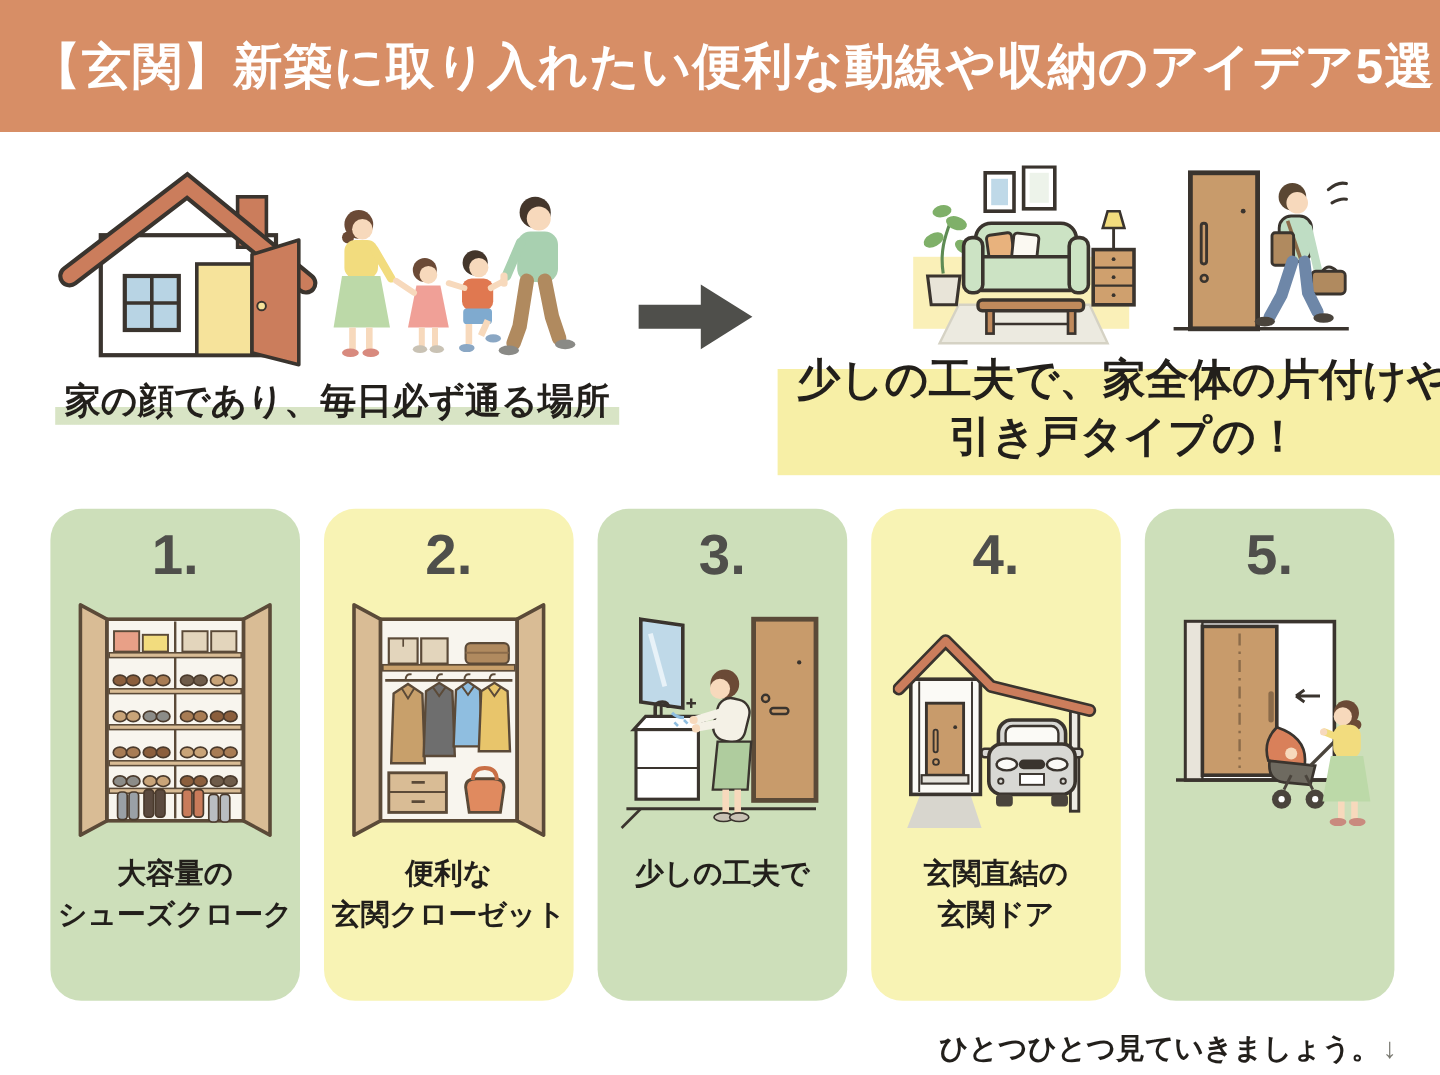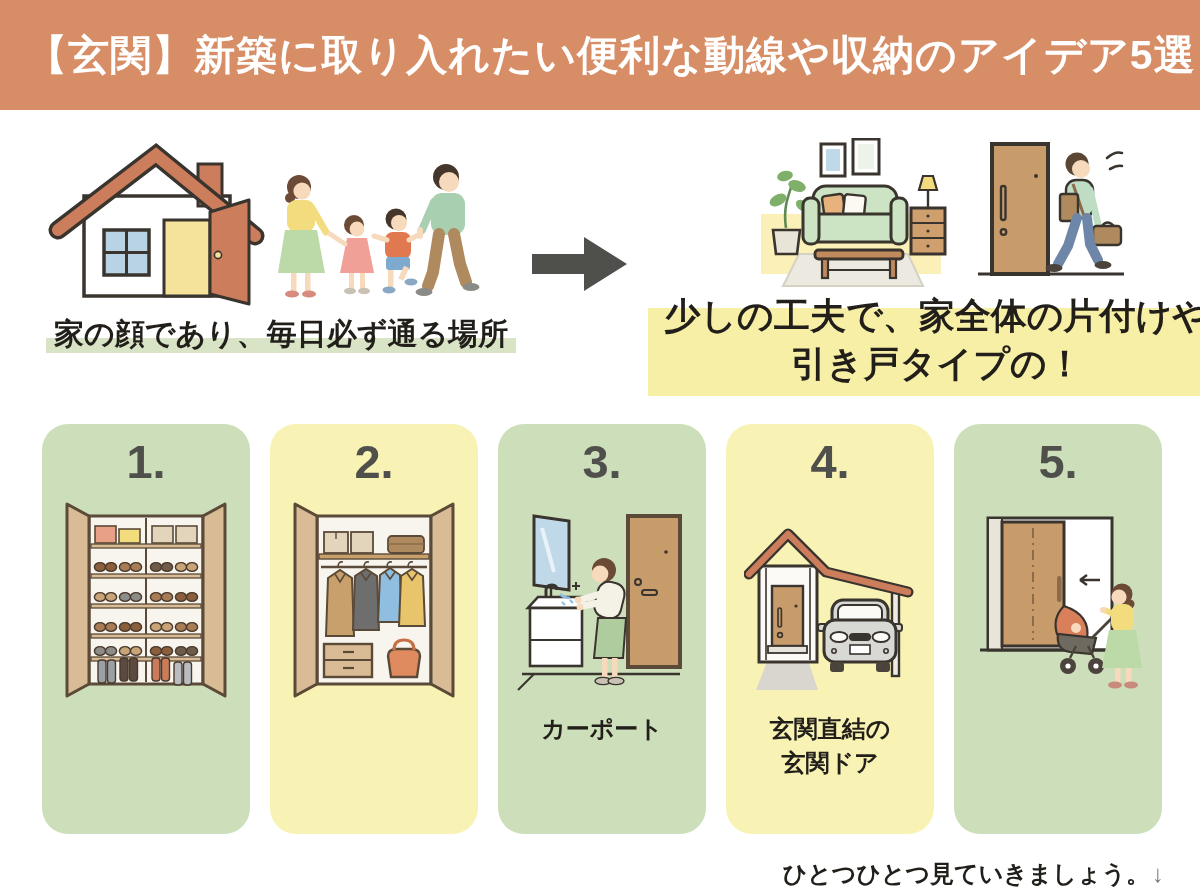--- a/index.html
+++ b/index.html
@@ -232,20 +232,24 @@
           <use href="#shoepair" x="59" y="152" color="#C9A478"></use>
         <use href="#shoepair" x="90" y="152" color="#8B5E3C"></use>
           <use href="#shoepair" x="115" y="152" color="#6E5B49"></use>
         <use href="#boot" x="38" y="166" color="#9AA0A6"></use>
           <use href="#boot" x="60" y="164" color="#5B4A3F"></use>
         <use href="#boot" x="92" y="164" color="#C97B5A"></use>
           <use href="#boot" x="114" y="168" color="#B9BDC1"></use>
         <polygon points="7,10 29,22 29,190 7,202" fill="#D9BC95" stroke="#5B4A38" stroke-width="3" stroke-linejoin="round"></polygon>
         <polygon points="165,10 143,22 143,190 165,202" fill="#D9BC95" stroke="#5B4A38" stroke-width="3" stroke-linejoin="round"></polygon>
       </svg>
+      <div class="card-label">
+        <span>大容量の</span>
+        <span>シューズクローク</span>
+      </div>
     </div>
 
     <div class="card yellow">
       <div class="card-number">2.</div>
       <svg class="card-art" viewBox="0 0 172 206">
         <rect x="29" y="22" width="114" height="168" fill="#F8F5EE" stroke="#5B4A38" stroke-width="3"></rect>
         <rect x="36" y="38" width="24" height="21" fill="#E3D5BC" stroke="#5B4A38" stroke-width="1.8"></rect>
         <line x1="48" y1="38" x2="48" y2="45" stroke="#5B4A38" stroke-width="1.4"></line>
         <rect x="63" y="38" width="22" height="21" fill="#E3D5BC" stroke="#5B4A38" stroke-width="1.8"></rect>
         <rect x="100" y="42" width="36" height="17" rx="4" fill="#B08A5F" stroke="#5B4A38" stroke-width="1.8"></rect>
@@ -266,20 +270,24 @@
         <path d="M119 79 L124 86 L129 79" fill="none" stroke="#5B4A38" stroke-width="1.6"></path>
         <rect x="36" y="150" width="48" height="33" fill="#D9BC95" stroke="#5B4A38" stroke-width="2.4"></rect>
         <line x1="36" y1="166" x2="84" y2="166" stroke="#5B4A38" stroke-width="1.8"></line>
         <line x1="55" y1="158" x2="66" y2="158" stroke="#5B4A38" stroke-width="2.2"></line>
         <line x1="55" y1="174" x2="66" y2="174" stroke="#5B4A38" stroke-width="2.2"></line>
         <path d="M100 162 q0 -7 9 -7 h14 q9 0 9 7 l-3 21 h-26 z" fill="#E08A5F" stroke="#5B4A38" stroke-width="2.4"></path>
         <path d="M106 156 q0 -10 10 -10 q10 0 10 10" fill="none" stroke="#C96F45" stroke-width="3.2"></path>
         <polygon points="7,10 29,22 29,190 7,202" fill="#D9BC95" stroke="#5B4A38" stroke-width="3" stroke-linejoin="round"></polygon>
         <polygon points="165,10 143,22 143,190 165,202" fill="#D9BC95" stroke="#5B4A38" stroke-width="3" stroke-linejoin="round"></polygon>
       </svg>
+      <div class="card-label">
+        <span>便利な</span>
+        <span>玄関クローゼット</span>
+      </div>
     </div>
 
     <div class="card green">
       <div class="card-number">3.</div>
       <svg class="card-art" viewBox="0 0 172 206">
         <line x1="6" y1="180" x2="164" y2="180" stroke="#3A342E" stroke-width="2.6"></line>
         <line x1="2" y1="196" x2="18" y2="180" stroke="#3A342E" stroke-width="2.2"></line>
         <rect x="112" y="22" width="52" height="151" fill="#C89B6B" stroke="#5B4A38" stroke-width="4"></rect>
         <circle cx="150" cy="58" r="1.8" fill="#3A342E"></circle>
         <circle cx="122" cy="88" r="3" fill="none" stroke="#3A342E" stroke-width="2"></circle>
@@ -301,21 +309,21 @@
         <path d="M88 108 L66 112" stroke="#F4F1E6" stroke-width="7" stroke-linecap="round"></path>
         <circle cx="62" cy="106" r="3.4" fill="#F7D9BC"></circle>
           <circle cx="64" cy="113" r="3.4" fill="#F7D9BC"></circle>
         <polygon points="82,124 110,124 107,164 78,164" fill="#AFCC9E" stroke="#3A342E" stroke-width="2"></polygon>
         <rect x="86" y="164" width="5.5" height="20" fill="#F7D9BC"></rect>
         <rect x="96" y="164" width="5.5" height="20" fill="#F7D9BC"></rect>
         <ellipse cx="87" cy="187" rx="8" ry="3.6" fill="#C9C2B4" stroke="#3A342E" stroke-width="1.4"></ellipse>
         <ellipse cx="100" cy="187" rx="8" ry="3.6" fill="#C9C2B4" stroke="#3A342E" stroke-width="1.4"></ellipse>
       </svg>
       <div class="card-label">
-        <span>カーポート</span>
+        <span>少しの工夫で</span>
       </div>
     </div>
 
     <div class="card yellow">
       <div class="card-number">4.</div>
       <svg class="card-art" viewBox="0 0 172 206">
         <polygon points="26,160 62,160 74,196 12,196" fill="#D8D6CE"></polygon>
         <rect x="15" y="72" width="58" height="96" fill="#FBFAF6" stroke="#3A342E" stroke-width="3"></rect>
         <line x1="22" y1="74" x2="22" y2="166" stroke="#3A342E" stroke-width="1.6"></line>
         <line x1="66" y1="74" x2="66" y2="166" stroke="#3A342E" stroke-width="1.6"></line>

